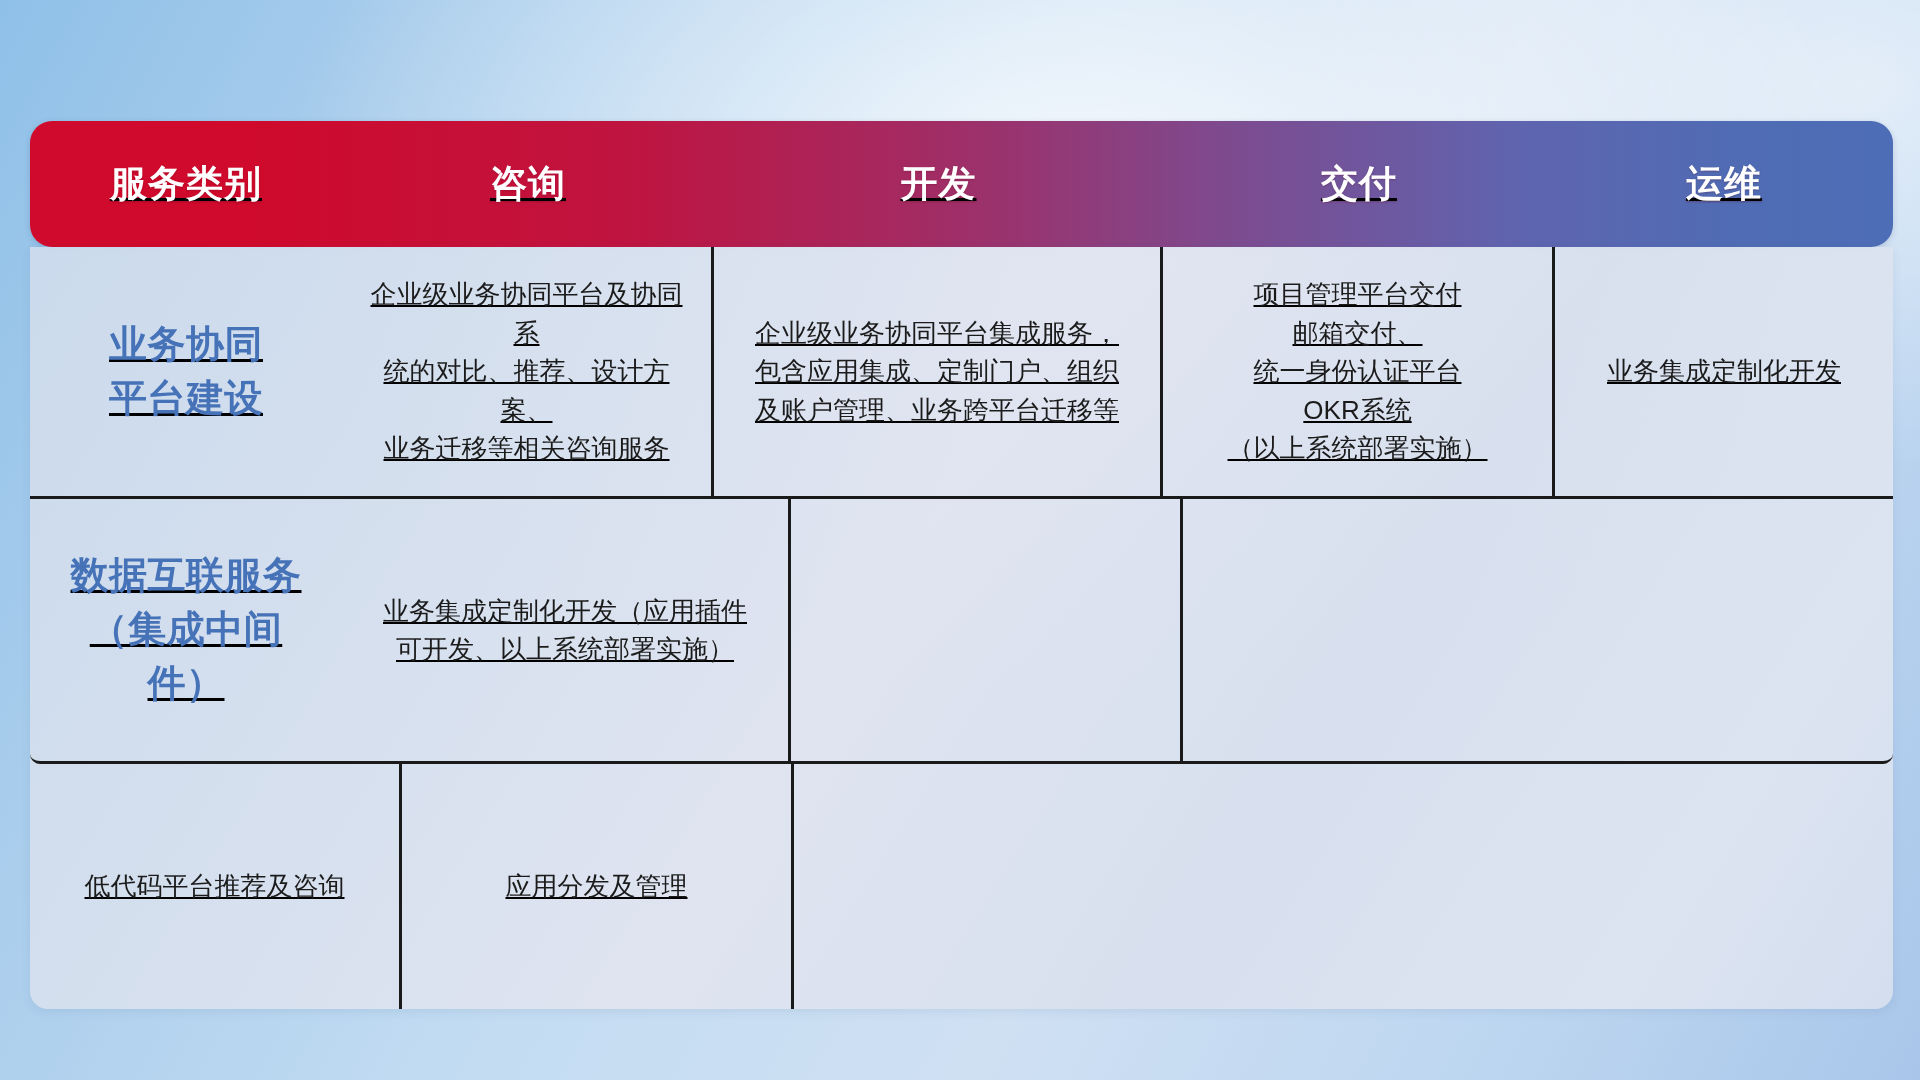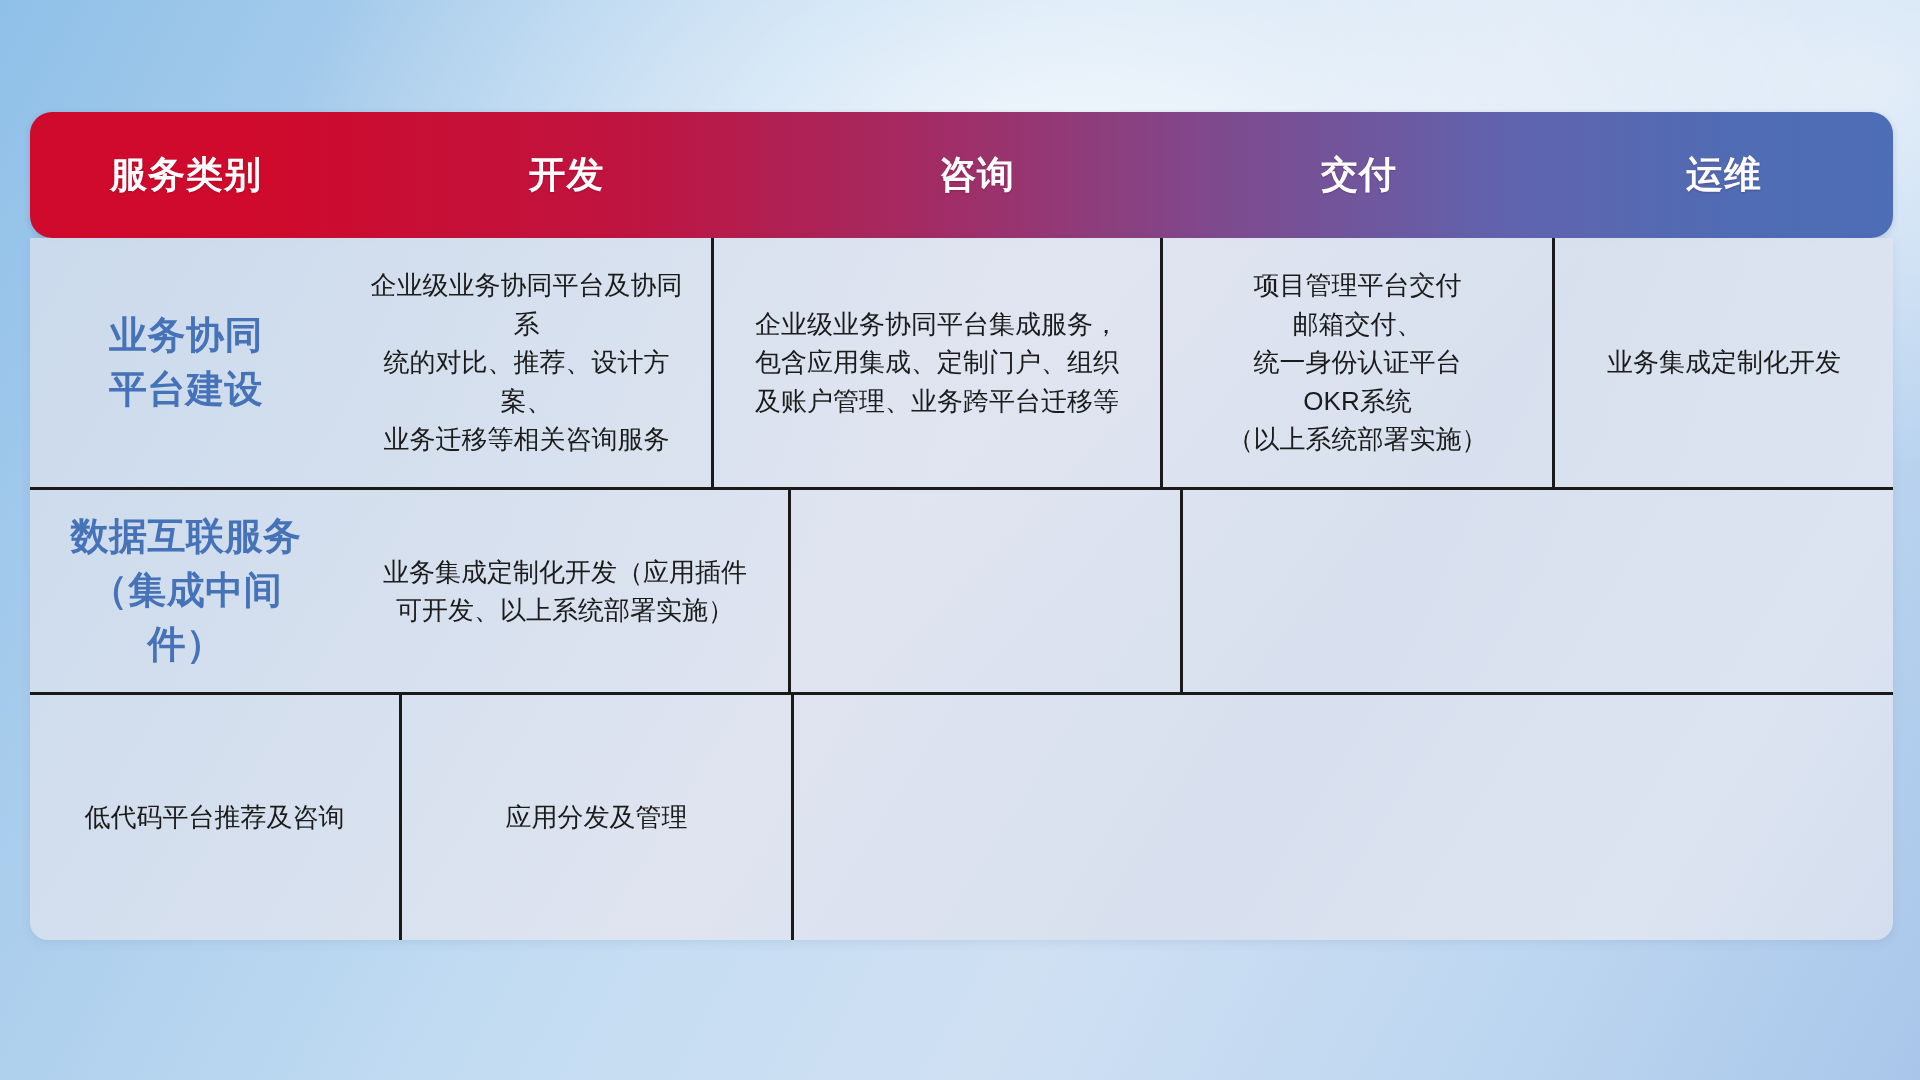--- a/index.html
+++ b/index.html
@@ -20,22 +20,23 @@
   #stage {
     position: relative;
     width: 1920px;
     height: 1080px;
   }
 
   
   .table-card {
     position: absolute;
     left: 30px;
-    top: 112px;
+    top: 121px;
     width: 1863px;
+    text-decoration: underline;
   }
 
   .thead {
     height: 126px;
     border-radius: 22px;
     background: linear-gradient(90deg,
         #cf0a2c 0%,
         #cf0a2c 12%,
         #bf1440 32%,
         #a32b63 48%,
@@ -75,21 +76,21 @@
 
   .row {
     display: flex;
     position: relative;
     border-bottom: 3px solid #1a1a1a;
     box-sizing: border-box;
   }
   .row:last-child { border-bottom: none; }
 
   .row-1 { height: 252px; }
-  .row-2 { height: 205px; }
+  .row-2 { height: 265px; border-radius: 10px; }
   .row-3 { height: 245px; }
 
   .cell {
     box-sizing: border-box;
     display: flex;
     align-items: center;
     justify-content: center;
     text-align: center;
     padding: 8px 24px;
     position: relative;
@@ -122,22 +123,22 @@
 </style>
 </head>
 <body>
 
 <div id="stage">
 
   <div class="table-card">
 
     <div class="thead">
       <div class="th c1">服务类别</div>
+      <div class="th c2">咨询</div>
       <div class="th c3">开发</div>
-      <div class="th c2">咨询</div>
       <div class="th c4">交付</div>
       <div class="th c5">运维</div>
     </div>
 
     <div class="tbody">
 
       <div class="row row-1">
         <div class="cell c1">
           <span class="row-label">业务协同
 平台建设</span>

